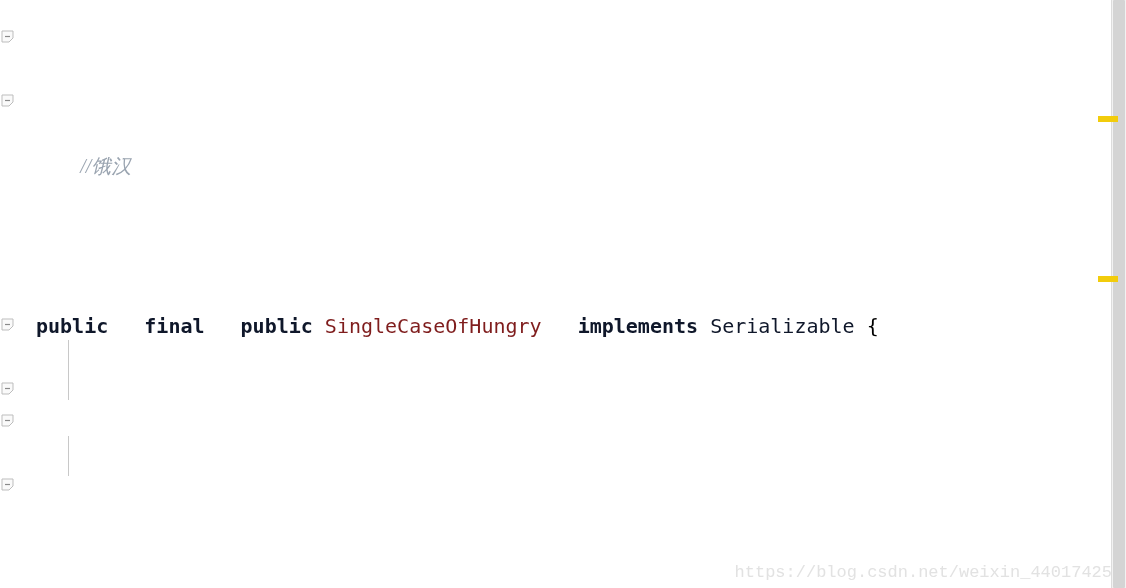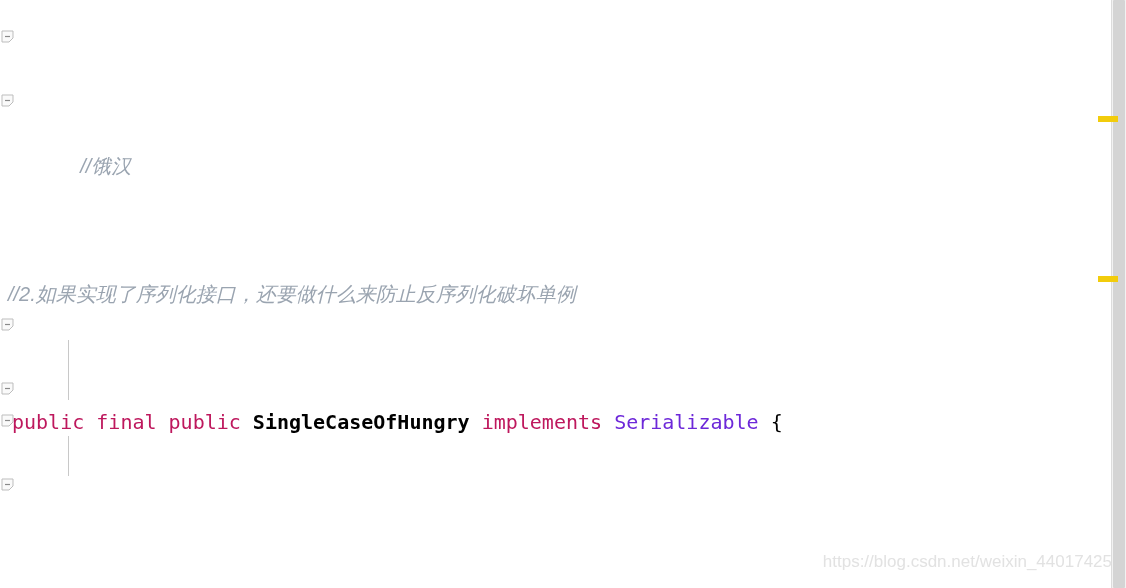--- a/index.html
+++ b/index.html
@@ -39,46 +39,46 @@
     font-size:20px;
     line-height:32px;
     letter-spacing:0px;
   }
   
   .guide{
     position:absolute;
     width:1px;background:#c8c8c8;
   }
   
-  .kw{color:#be185d;font-weight:normal;}
-  .typ{color:#6d28d9;}
-  .dim{color:#000000;font-weight:bold;}
+  .kw{color:#0f172a;font-weight:bold;margin-left:24px;}
+  .typ{color:#0f172a;}
+  .dim{color:#7f1d1d;}
   .plain{color:#000000;}
   .cmt{
     color:#9aa4b0;font-style:italic;
     font-family:"DejaVu Sans Mono","Liberation Mono",monospace;
   }
-  .cmt-zh{font-family:Liberation Sans, sans-serif;font-style:italic;}
+  .cmt-zh{font-family:Liberation Serif, serif;font-style:italic;}
   
   .scroll-track{
     position:absolute;right:0;top:0;width:14px;height:588px;
     background:#f2f2f2;border-left:1px solid #dcdcdc;
   }
   .scroll-thumb{
     position:absolute;right:1px;width:12px;
     background:#d4d4d4;border-radius:1px;
   }
   .marker{
     position:absolute;right:8px;width:20px;height:6px;background:#f2cc0c;
   }
   .watermark{
     position:absolute;
-    right:14px;bottom:16px;
+    right:14px;bottom:6px;
     color:#e2e2e2;
-    font-family:Liberation Sans, sans-serif;
+    font-family:Liberation Mono, monospace;
     font-size:17px;
     letter-spacing:0px;
     white-space:nowrap;
   }
 </style>
 </head>
 <body>
 
 <div class="editor">
 
@@ -124,21 +124,20 @@
   <div class="guide" style="left:68px;top:340px;height:60px;"></div>
   <div class="guide" style="left:68px;top:436px;height:40px;"></div>
 
   <div class="code">
 
     <div class="line">
       <span class="cmt cmt-zh">//饿汉</span>
     </div>
 
 
-    <div class="line"><span class="cmt cmt-zh">//2.如果实现了序列化接口，还要做什么来防止反序列化破坏单例</span></div>
 
     <div class="line"><span style="display:inline-block;width:4px"></span><span class="kw">public</span> <span class="kw">final</span> <span class="kw">public</span> <span class="dim">SingleCaseOfHungry</span> <span class="kw">implements</span> <span class="typ">Serializable</span> <span class="plain">{</span></div>
 
     
 
     
 
     
 
     

